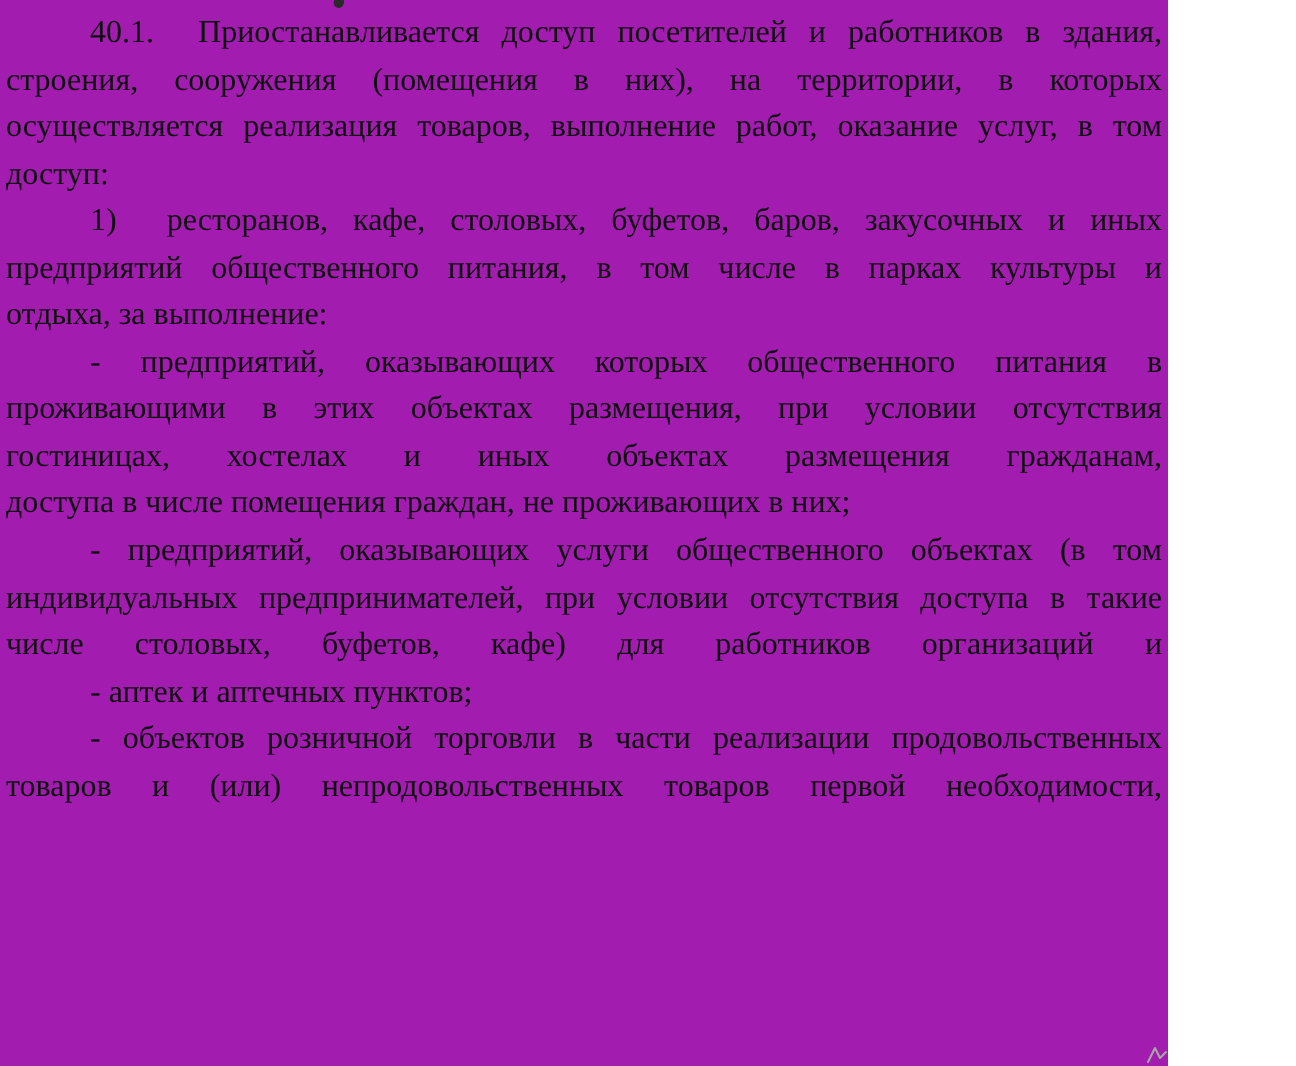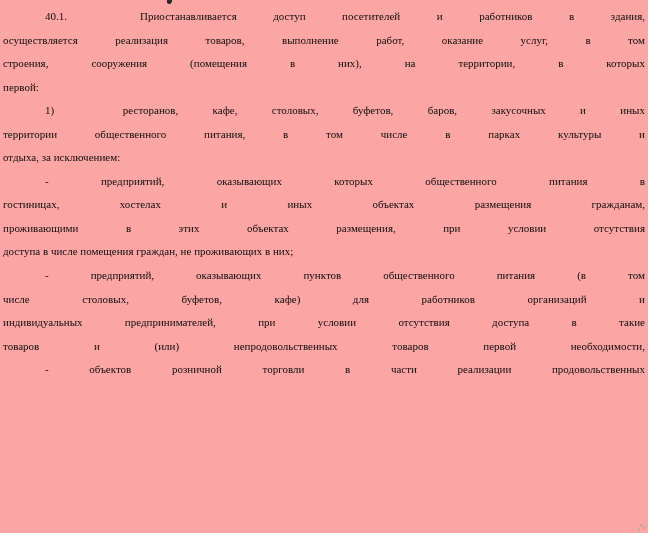--- a/index.html
+++ b/index.html
@@ -2,28 +2,28 @@
 <html lang="ru"><head>
 <meta charset="utf-8">
 <style>
   html, body {
     margin: 0;
     padding: 0;
     background: #ffffff;
   }
   .page {
     position: relative;
-    width: 648px;
+    width: 584px;
     height: 533px;
-    background: #fca5a5;
+    background: #a21caf;
     overflow: hidden;
     box-sizing: border-box;
     padding: 5px 3px 0 3px;
     font-family: "Liberation Serif", "DejaVu Serif", serif;
-    font-size: 11px;
+    font-size: 16px;
     line-height: 23.55px;
     color: #0e0e0e;
   }
   .para {
     margin: 0;
     padding: 0;
   }
   .line {
     text-align: justify;
     text-align-last: justify;
@@ -57,42 +57,45 @@
     height: 11px;
   }
 </style>
 </head>
 <body>
 
 <div class="page">
   <div id="doc">
       <div class="para">
         <div class="line first">40.1.&nbsp; Приостанавливается доступ посетителей и работников в здания,</div>
+        <div class="line">строения, сооружения (помещения в них), на территории, в которых</div>
         <div class="line">осуществляется реализация товаров, выполнение работ, оказание услуг, в том</div>
-        <div class="line">строения, сооружения (помещения в них), на территории, в которых</div>
-        <div class="line unjust">первой:</div>
+        <div class="line unjust">доступ:</div>
       </div>
       <div class="para">
         <div class="line first">1)&nbsp; ресторанов, кафе, столовых, буфетов, баров, закусочных и иных</div>
-        <div class="line">территории общественного питания, в том числе в парках культуры и</div>
-        <div class="line unjust">отдыха, за исключением:</div>
+        <div class="line">предприятий общественного питания, в том числе в парках культуры и</div>
+        <div class="line unjust">отдыха, за выполнение:</div>
       </div>
       <div class="para">
         <div class="line first">- предприятий, оказывающих которых общественного питания в</div>
+        <div class="line">проживающими в этих объектах размещения, при условии отсутствия</div>
         <div class="line">гостиницах, хостелах и иных объектах размещения гражданам,</div>
-        <div class="line">проживающими в этих объектах размещения, при условии отсутствия</div>
         <div class="line unjust">доступа в числе помещения граждан, не проживающих в них;</div>
       </div>
       <div class="para">
-        <div class="line first">- предприятий, оказывающих пунктов общественного питания (в том</div>
+        <div class="line first">- предприятий, оказывающих услуги общественного объектах (в том</div>
+        <div class="line">индивидуальных предпринимателей, при условии отсутствия доступа в такие</div>
         <div class="line">числе столовых, буфетов, кафе) для работников организаций и</div>
-        <div class="line">индивидуальных предпринимателей, при условии отсутствия доступа в такие</div>
       </div>
       <div class="para">
+        <div class="line first unjust">- аптек и аптечных пунктов;</div>
+      </div>
+      <div class="para">
+        <div class="line first">- объектов розничной торговли в части реализации продовольственных</div>
         <div class="line">товаров и (или) непродовольственных товаров первой необходимости,</div>
-        <div class="line first">- объектов розничной торговли в части реализации продовольственных</div>
       </div>
     </div>
   <div class="frag-top"></div>
   <svg class="frag-br" viewBox="0 0 11 11" xmlns="http://www.w3.org/2000/svg">
     <path d="M1 10 L4.5 3 L7 8 L10 5" fill="none" stroke="#a8a8a8" stroke-width="1" stroke-linecap="round" stroke-linejoin="round"></path>
   </svg>
 </div>
 
 </body></html>

